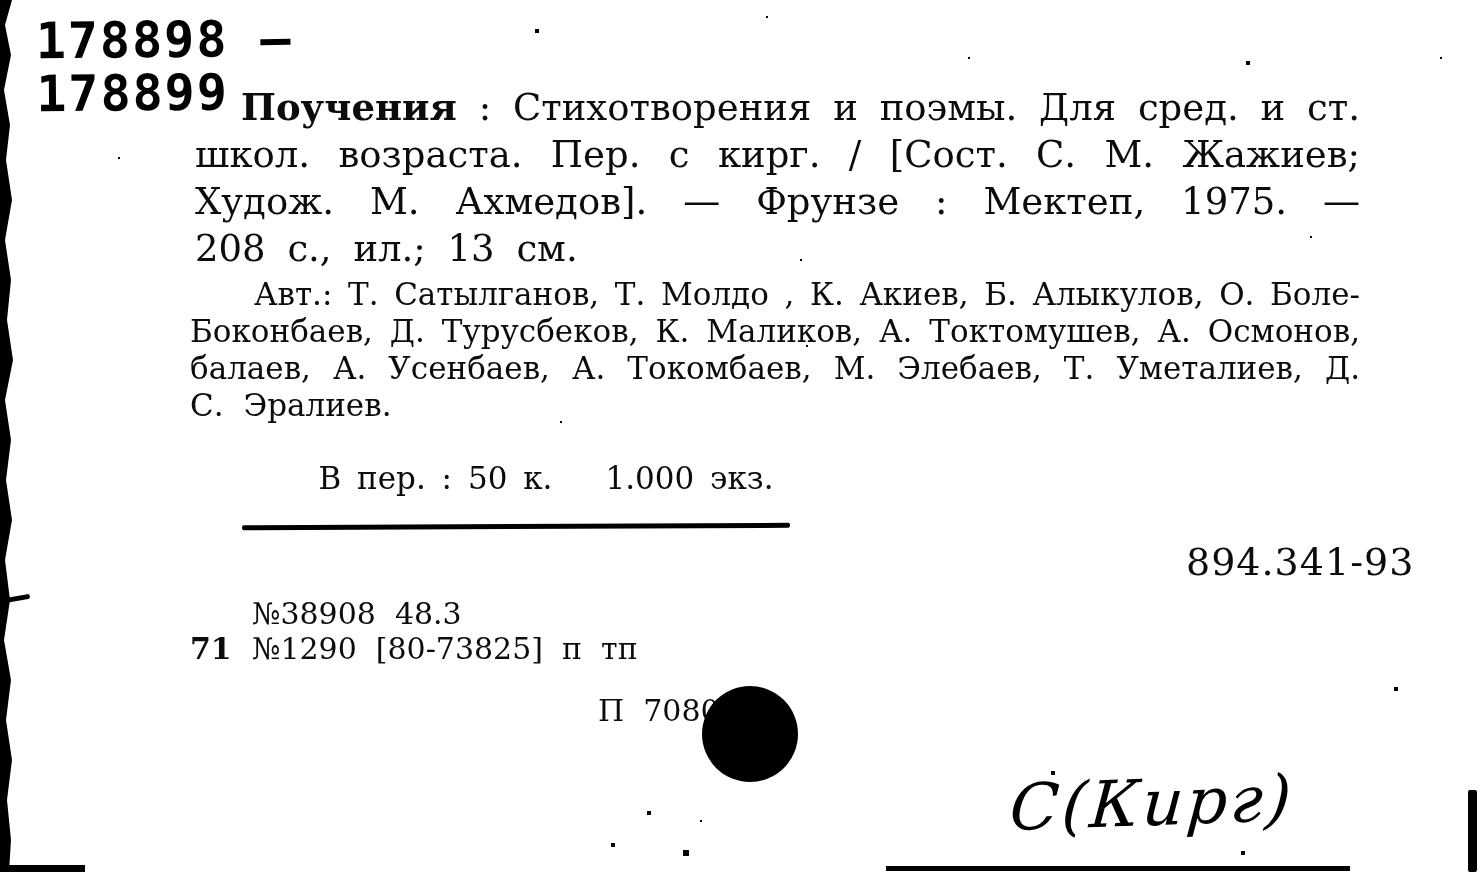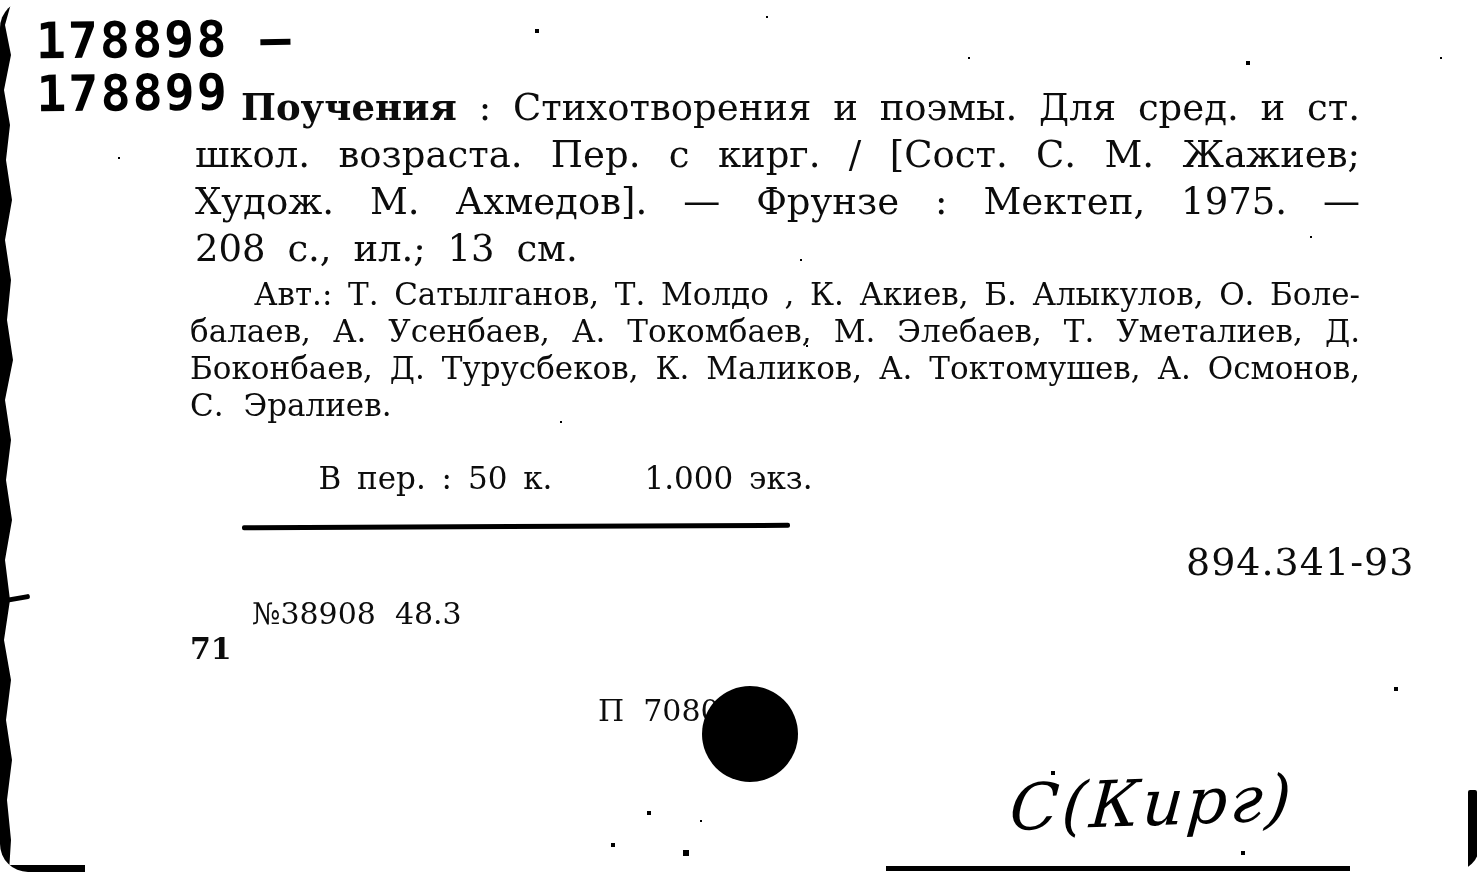--- a/index.html
+++ b/index.html
@@ -3,21 +3,20 @@
 <meta charset="utf-8">
 <style>
   html, body { margin: 0; padding: 0; background: #ffffff; }
   .page {
     position: relative;
     width: 1480px; height: 872px;
     background: #ffffff;
     overflow: hidden;
     font-family: "DejaVu Serif", serif;
     color: #0c0c0c;
-    border-radius: 28px;
   }
   
   .torn-edge {
     position: absolute; left: 0; top: 0; width: 16px; height: 872px;
     background: #000;
     clip-path: polygon(0 0, 12px 0, 5px 25px, 11px 55px, 4px 90px, 10px 125px,
       6px 160px, 12px 200px, 5px 240px, 11px 280px, 7px 320px, 13px 360px,
       5px 400px, 11px 440px, 6px 480px, 12px 520px, 5px 560px, 10px 600px,
       4px 640px, 11px 680px, 6px 720px, 12px 760px, 7px 800px, 11px 840px,
       9px 872px, 0 872px);
@@ -38,21 +37,21 @@
   .title-bold { font-weight: 700; }
   .plain-line { text-align: left; word-spacing: 10px; }
   .authors-block {
     position: absolute; left: 190px; top: 276px; width: 1170px;
     font-size: 31px; line-height: 37px;
   }
   .price-line {
     position: absolute; left: 255px; top: 424px;
     font-size: 31px; word-spacing: 6px; white-space: pre;
   }
-  .price-run { margin-left: 92px; }
+  .price-run { margin-left: 53px; }
   .added-entry {
     position: absolute; left: 250px; top: 487px;
     font-size: 32px; word-spacing: 9px; white-space: pre;
   }
   .hand-underline {
     position: absolute; left: 242px; top: 524px; width: 548px; height: 5px;
     background: #000; transform: rotate(-0.25deg); border-radius: 2px;
   }
   .classification {
     position: absolute; left: 1186px; top: 540px;
@@ -130,35 +129,36 @@
 
   <div class="title-block">
     <div class="jline indent46"><span class="title-bold">Поучения</span><span> : Стихотворения и поэмы. Для сред. и ст.</span></div>
     <div class="jline">школ. возраста. Пер. с кирг. / [Сост. С. М. Жажиев;</div>
     <div class="jline">Худож. М. Ахмедов]. — Фрунзе : Мектеп, 1975. —</div>
     <div class="plain-line">208 с., ил.; 13 см.</div>
   </div>
 
   <div class="authors-block">
     <div class="jline indent64">Авт.: Т. Сатылганов, Т. Молдо , К. Акиев, Б. Алыкулов, О. Боле-</div>
+    <div class="jline">Боконбаев, Д. Турусбеков, К. Маликов, А. Токтомушев, А. Осмонов,</div>
     <div class="jline">балаев, А. Усенбаев, А. Токомбаев, М. Элебаев, Т. Уметалиев, Д.</div>
-    <div class="jline">Боконбаев, Д. Турусбеков, К. Маликов, А. Токтомушев, А. Осмонов,</div>
     <div class="plain-line">С. Эралиев.</div>
   </div>
 
   <div class="price-line">
     <span>В пер. : 50 к.</span><span class="price-run">1.000 экз.</span>
   </div>
 
   <div class="hand-underline"></div>
 
   <div class="classification">894.341-93</div>
 
   <div class="ledger1">№38908  48.3</div>
   <div class="ledger2-num">71</div>
+  <div class="ledger2">№1290  [80-73825]  п  тп</div>
 
   <div class="print-line">
     <span>П  7080</span>
   </div>
 
   <div class="punch-hole"></div>
 
   <div class="handwriting">С(Кирг)</div>
 
   <div class="edge-bottom-line"></div>

